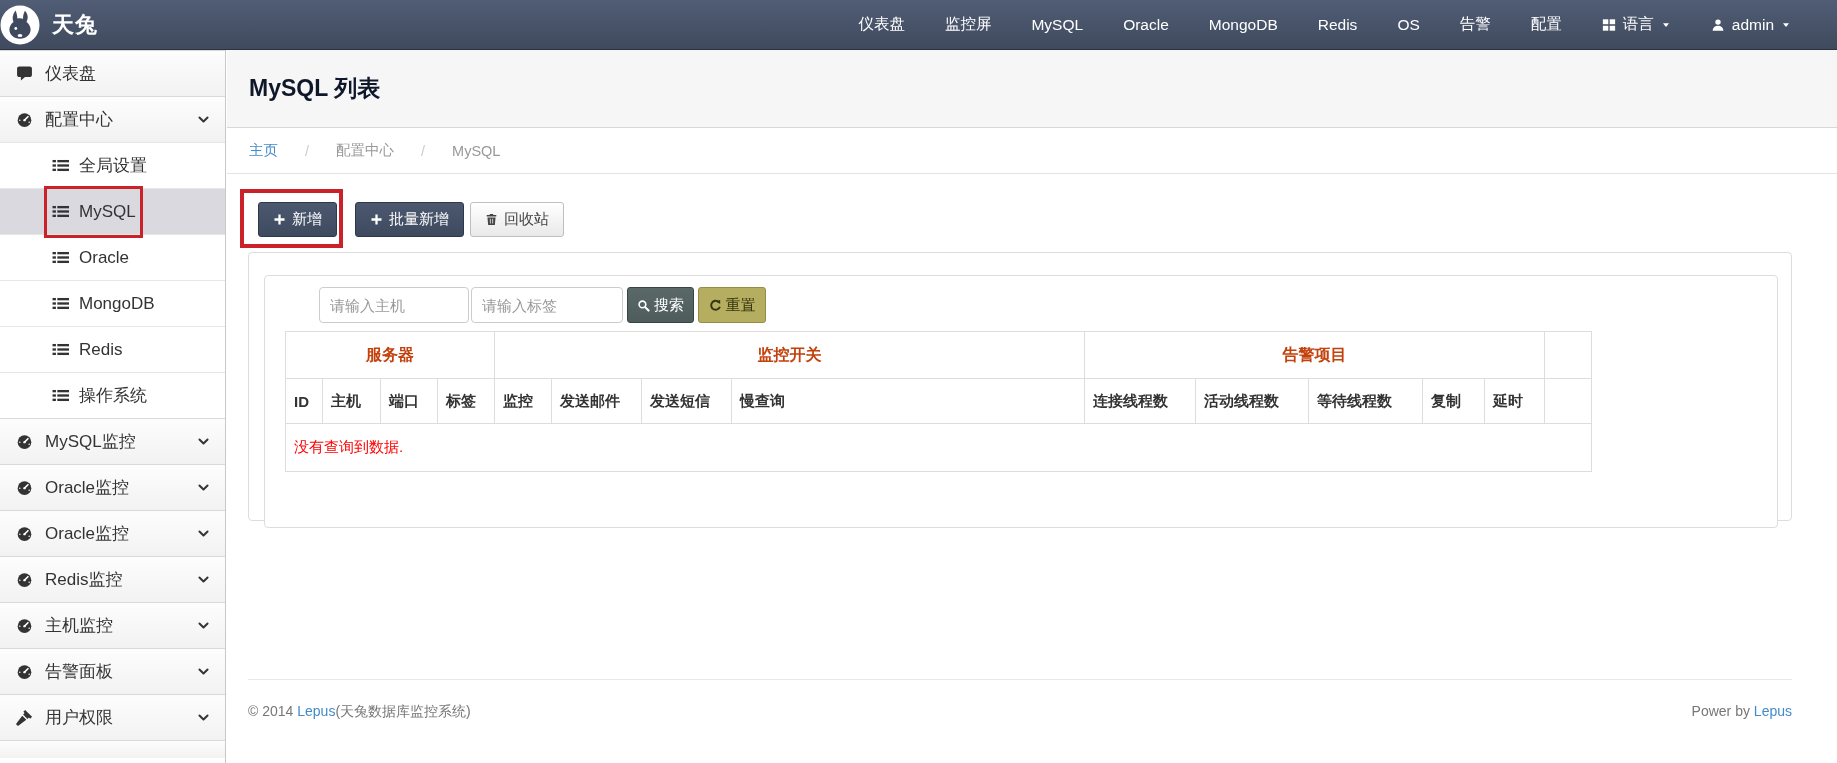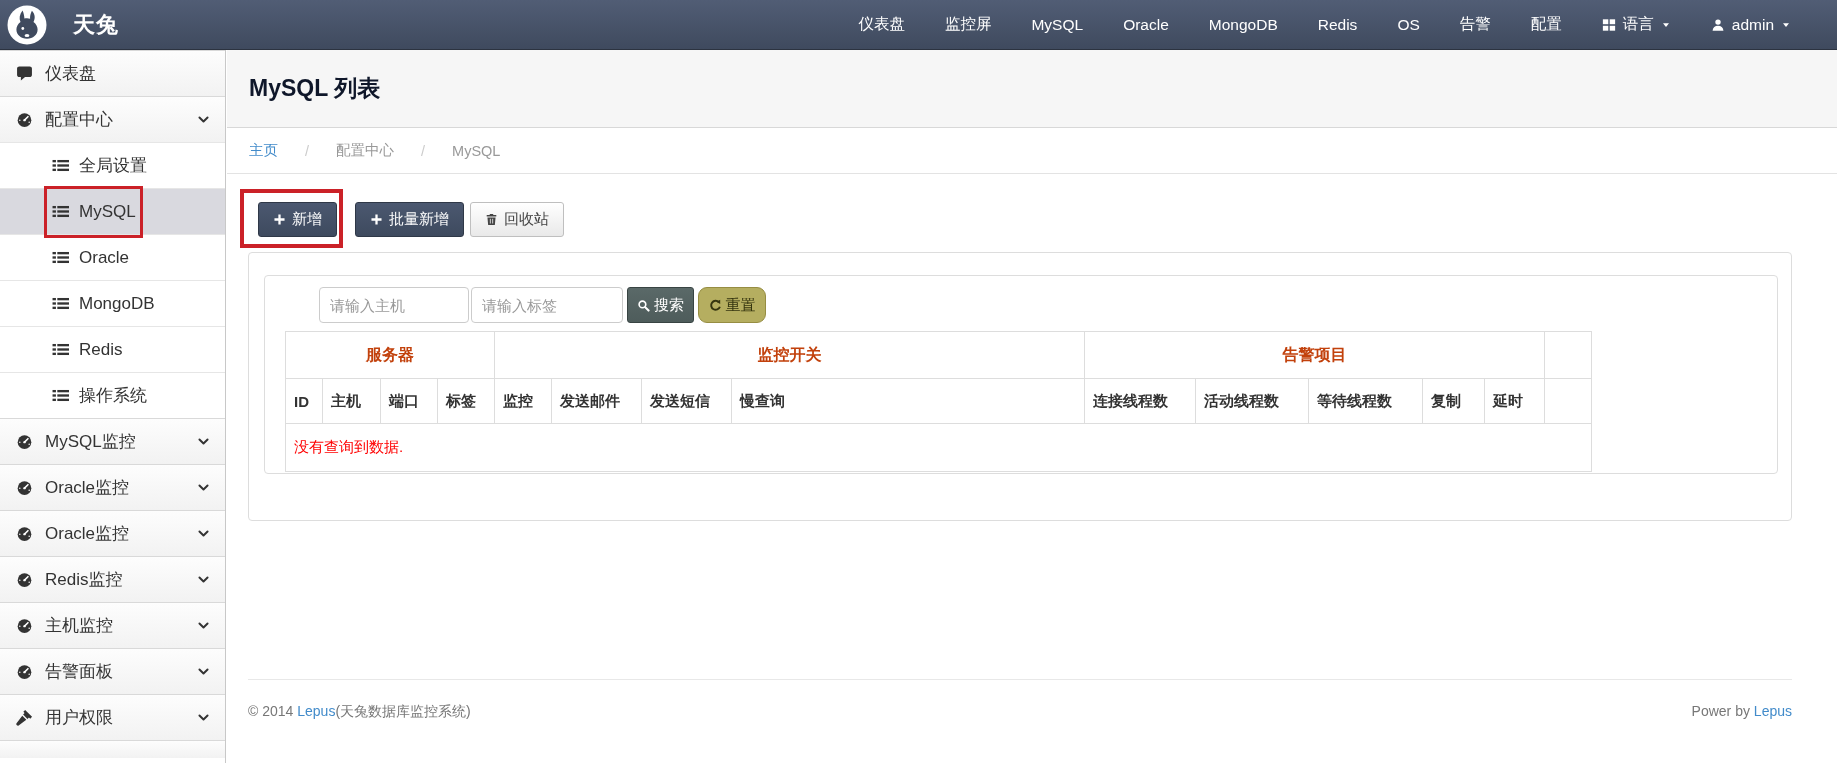--- a/index.html
+++ b/index.html
@@ -11,21 +11,21 @@
   .ic { display:inline-flex; align-items:center; justify-content:center; }
   .ic svg { display:block; width:15px; height:15px; }
 
   
   .navbar {
     position:absolute; left:0; top:0; right:0; height:50px; z-index:20;
     background:linear-gradient(180deg, var(--navbar-top,#515d75) 0%, var(--navbar-bottom,#3f4a5e) 100%);
     border-bottom:1px solid #2c3340;
     display:flex; align-items:center;
   }
-  .brand { display:flex; align-items:center; gap:26px; padding-left:7px; cursor:pointer; }
+  .brand { display:flex; align-items:center; gap:12px; cursor:pointer; }
   .brand svg { width:40px; height:40px; display:block; }
   .brand-label { color:#fff; font-size:22px; font-weight:bold; letter-spacing:1px; }
   .nav-menu { margin-left:auto; display:flex; align-items:center; padding-right:26px; }
   .nav-item {
     color:#fff; font-size:15.5px; padding:0 20px; height:50px;
     display:flex; align-items:center; gap:7px; cursor:pointer; white-space:nowrap;
   }
   .nav-item .ic svg { width:14px; height:14px; }
   .nav-item .caret svg { width:10px; height:10px; }
 
@@ -79,38 +79,38 @@
   .btn .ic svg { width:13px; height:13px; }
   .annotated-btn { position:relative; }
   .toolbar-annotation { border-width:4px; left:-6px; right:-6px; top:-13px; bottom:-11px; }
 
   
   .panel {
     position:absolute; left:21px; top:202px; width:1544px; height:269px;
     border:1px solid #ddd; border-radius:4px; background:#fff;
   }
   .well {
-    position:absolute; left:15px; top:22px; width:1514px; height:199px;
+    position:absolute; left:15px; top:22px; width:1514px; height:253px;
     border:1px solid #ddd; border-radius:4px; background:#fff;
   }
   .search-row { position:absolute; left:54px; top:11px; display:flex; align-items:center; }
   .search-input {
     width:150px; height:36px; border:1px solid #ccc; border-radius:4px;
     padding:0 10px; font-size:15px; color:#555; font-family:inherit; outline:none;
   }
   .search-input + .search-input { margin-left:2px; width:152px; }
   .search-input::placeholder { color:#999; }
   .btn-search {
     margin-left:4px; width:67px; height:36px; border-radius:3px; cursor:pointer;
     background:linear-gradient(180deg,#5a6968,var(--search-btn,#4e5c5b));
     border:1px solid #384443; color:#fff; font-size:15px;
     display:inline-flex; align-items:center; justify-content:center; gap:4px; font-family:inherit;
   }
   .btn-reset {
-    margin-left:4px; width:68px; height:36px; border-radius:9px; cursor:pointer;
+    margin-left:4px; width:68px; height:36px; border-radius:3px; cursor:pointer;
     background:var(--reset-btn,#b5ae60); border:1px solid #968d42; color:#35350f; font-size:15px;
     display:inline-flex; align-items:center; justify-content:center; gap:4px; font-family:inherit;
   }
   .btn-search .ic svg, .btn-reset .ic svg { width:13px; height:13px; }
 
   
   .data-table { position:absolute; left:20px; top:55px; border-collapse:collapse; table-layout:fixed; width:1307px; }
   .data-table th, .data-table td { border:1px solid #ddd; }
   .group-row th { height:47px; text-align:center; font-size:16px; font-weight:bold; color:#c2410c; background:#fff; }
   .head-row th { height:45px; text-align:left; font-size:15px; font-weight:bold; color:#333; padding-left:8px; background:#fff; }

